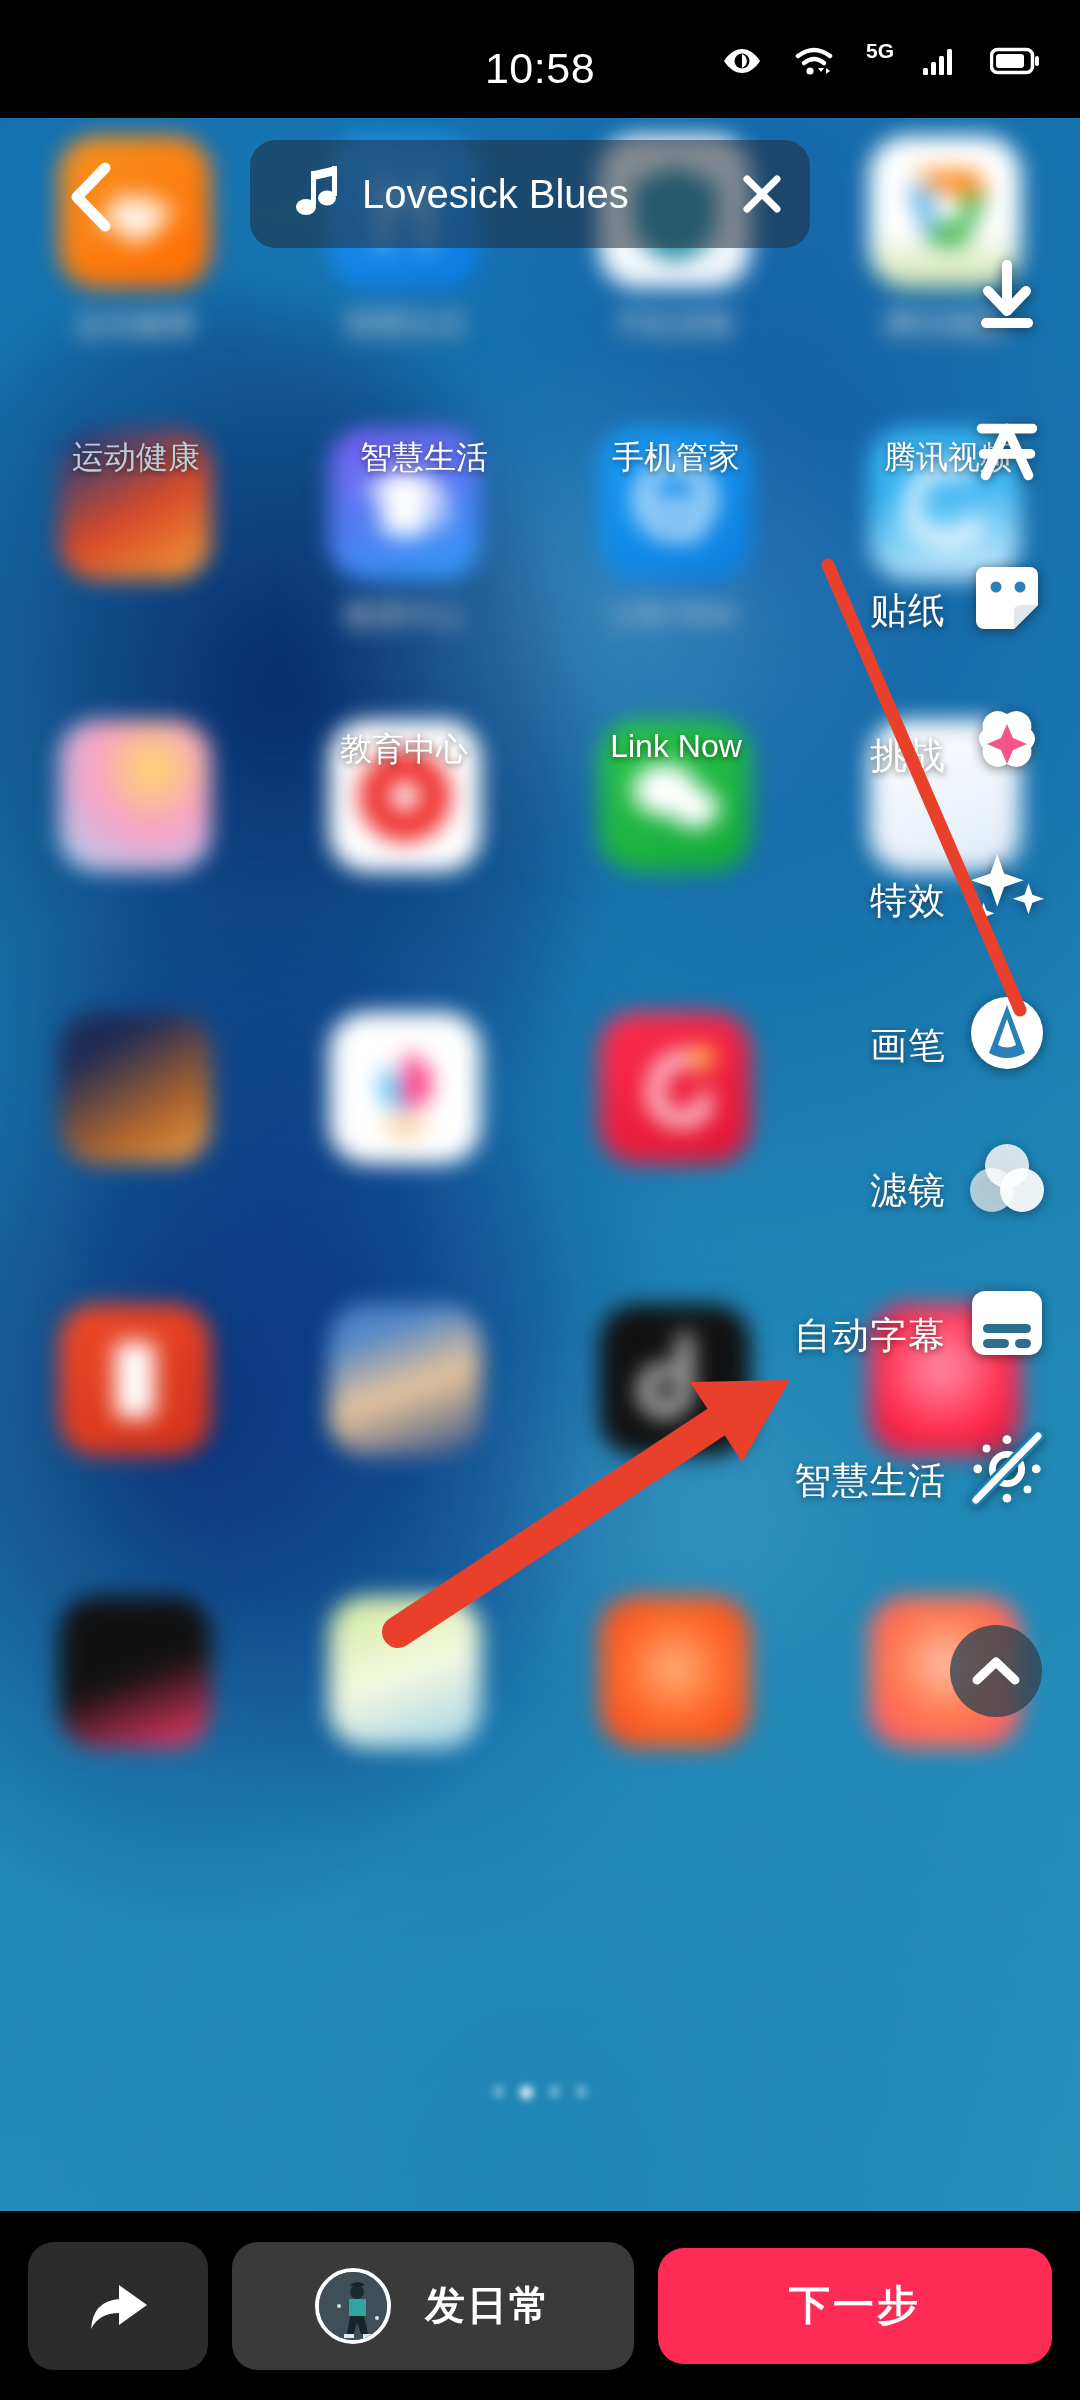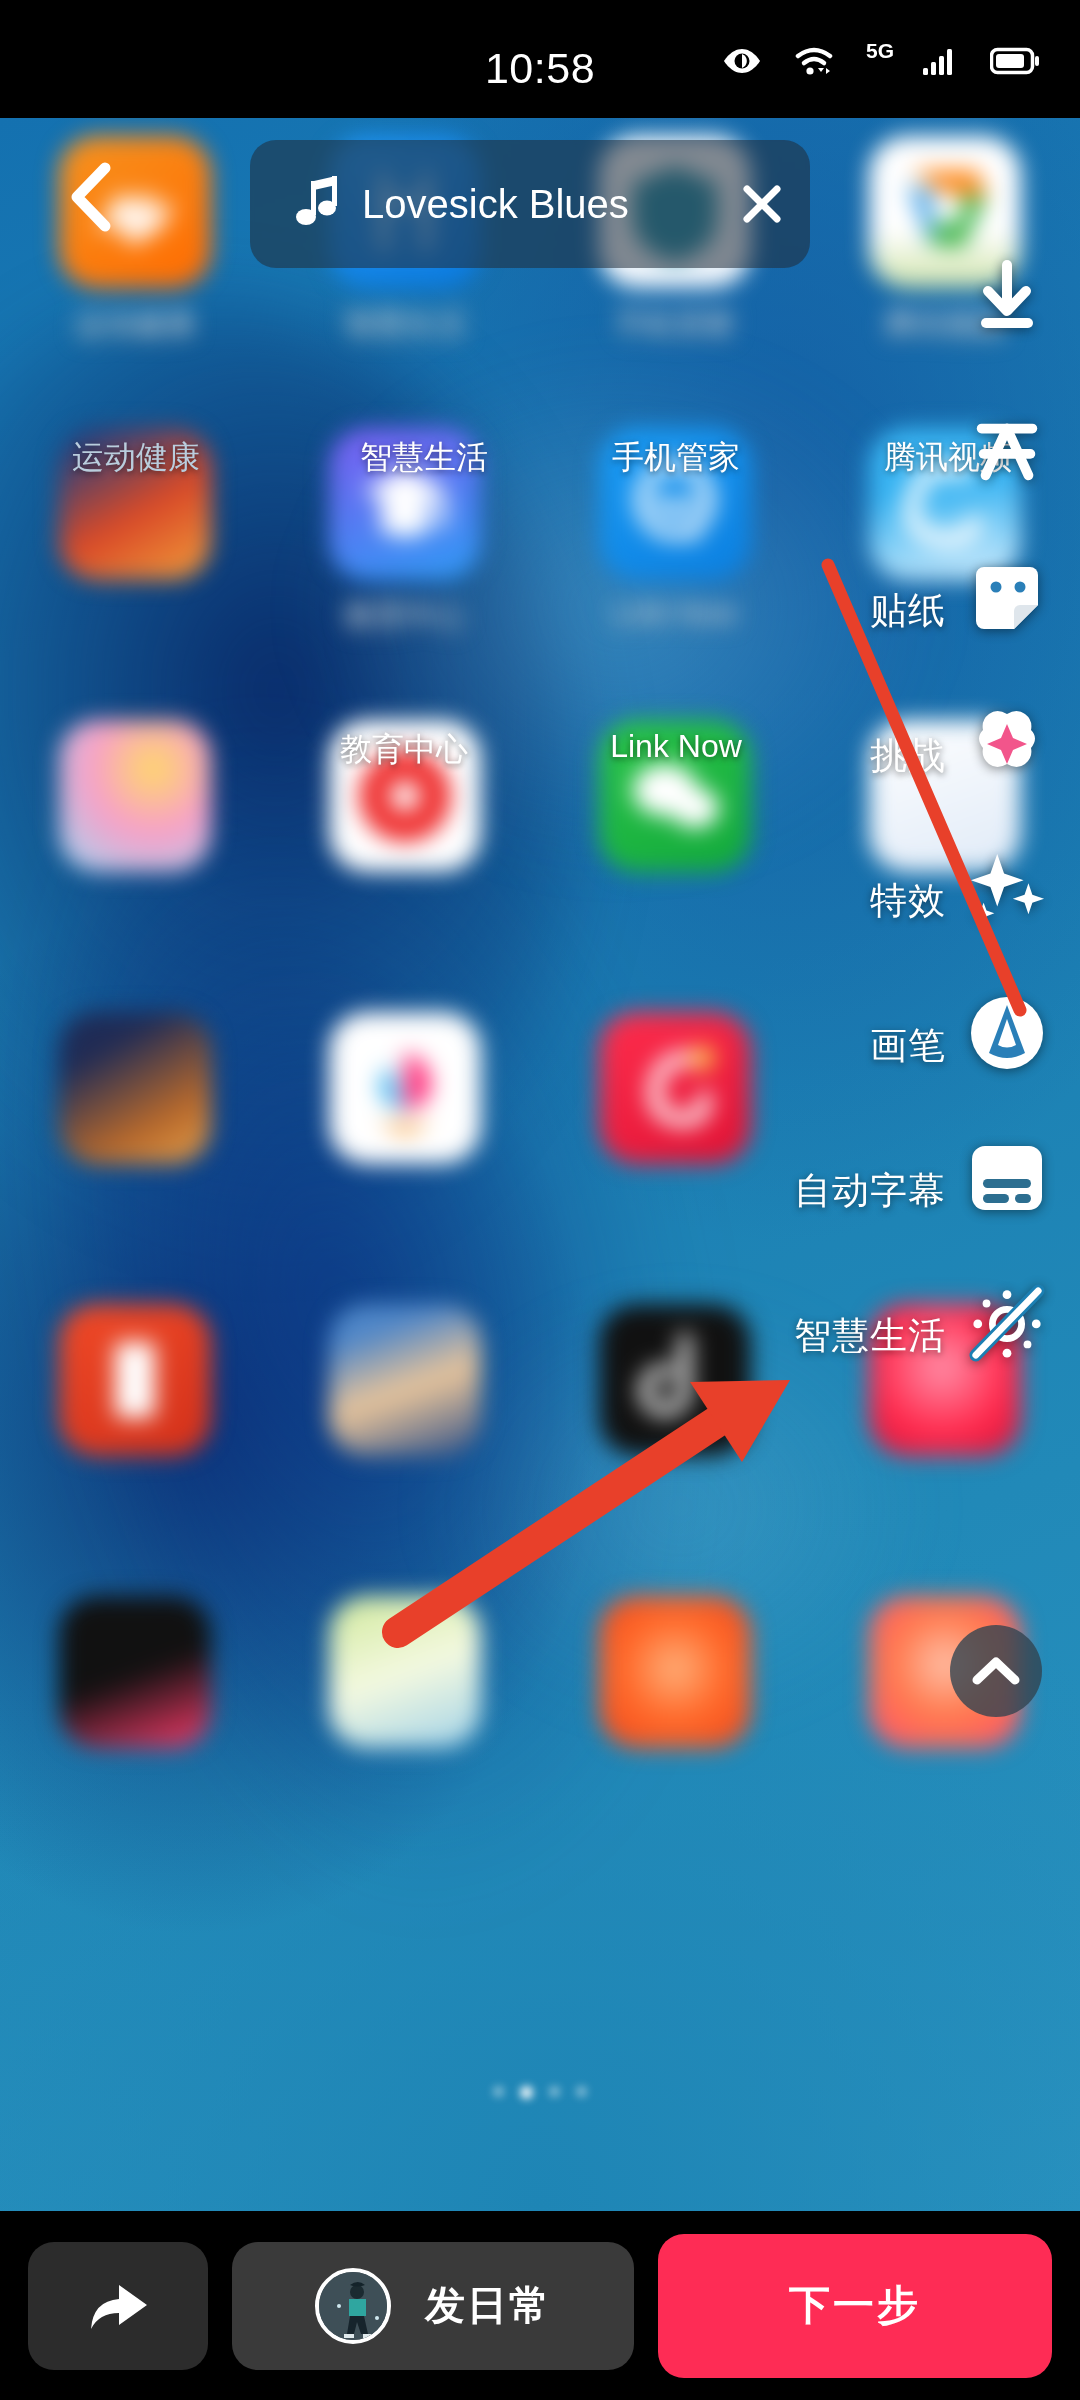--- a/index.html
+++ b/index.html
@@ -86,21 +86,21 @@
   .pagedots{
     position:absolute; left:50%; top:1968px; transform:translateX(-50%);
     display:flex; gap:16px; filter:blur(4px);
   }
   .pagedots i{ width:11px; height:11px; border-radius:50%;
     background:rgba(255,255,255,.45); display:block; }
   .pagedots i.on{ background:rgba(255,255,255,.95); width:13px; height:13px; }
 
   
   .music-pill{
-    position:absolute; left:250px; top:140px; width:560px; height:128px;
+    position:absolute; left:250px; top:140px; width:560px; height:108px;
     background:rgba(32,44,56,0.55); border-radius:26px;
     display:flex; align-items:center; z-index:40;
     backdrop-filter:blur(2px);
   }
   .music-note{ margin-left:46px; flex:0 0 auto; }
   .music-title{
     margin-left:22px; color:#fff; font-size:40px; font-weight:400;
     white-space:nowrap; overflow:hidden; text-overflow:ellipsis; flex:1;
   }
   .music-close{
@@ -156,21 +156,21 @@
     width:402px; height:128px; border-radius:26px; background:#3a3a3a;
     display:flex; align-items:center; justify-content:center; gap:34px; flex:0 0 auto;
   }
   .bb-avatar{
     width:76px; height:76px; border-radius:50%;
     border:4px solid #fff; overflow:hidden; position:relative;
     background:#3c4a50; flex:0 0 auto;
   }
   .bb-daily-label{ color:#fff; font-size:40px; font-weight:700; letter-spacing:2px; }
   .bb-next{
-    flex:1; height:144px; border-radius:26px; background:#fe2c55;
+    flex:1; height:116px; border-radius:26px; background:#fe2c55;
     display:flex; align-items:center; justify-content:center;
   }
   .bb-next-label{ color:#fff; font-size:41px; font-weight:700; letter-spacing:3px; }
 </style>
 </head>
 <body>
 
 <div class="screen">
 
   <div class="home">
@@ -463,20 +463,30 @@
       <span class="tb-label">画笔</span>
       <span class="tb-icon">
         <svg width="76" height="76" viewBox="0 0 76 76">
           <circle cx="38" cy="38" r="36" fill="#fff"></circle>
           <path d="M38 10 L56 58 q-18 10 -36 0z" fill="#2a7fb8"></path>
           <path d="M38 24 L47 50 q-9 5 -18 0z" fill="#fff"></path>
         </svg>
       </span>
     </div>
 
+    <div class="tb-item">
+      <span class="tb-label">滤镜</span>
+      <span class="tb-icon">
+        <svg width="78" height="72" viewBox="0 0 78 72">
+          <circle cx="39" cy="24" r="22" fill="rgba(255,255,255,0.82)"></circle>
+          <circle cx="24" cy="48" r="22" fill="rgba(255,255,255,0.66)"></circle>
+          <circle cx="54" cy="48" r="22" fill="rgba(255,255,255,0.92)"></circle>
+        </svg>
+      </span>
+    </div>
 
     <div class="tb-item">
       <span class="tb-label">自动字幕</span>
       <span class="tb-icon">
         <svg width="76" height="70" viewBox="0 0 76 70">
           <rect x="3" y="3" width="70" height="64" rx="13" fill="#fff"></rect>
           <rect x="14" y="36" width="48" height="9" rx="4.5" fill="#2c6e90"></rect>
           <rect x="14" y="51" width="26" height="9" rx="4.5" fill="#2c6e90"></rect>
           <rect x="46" y="51" width="16" height="9" rx="4.5" fill="#2c6e90"></rect>
         </svg>

